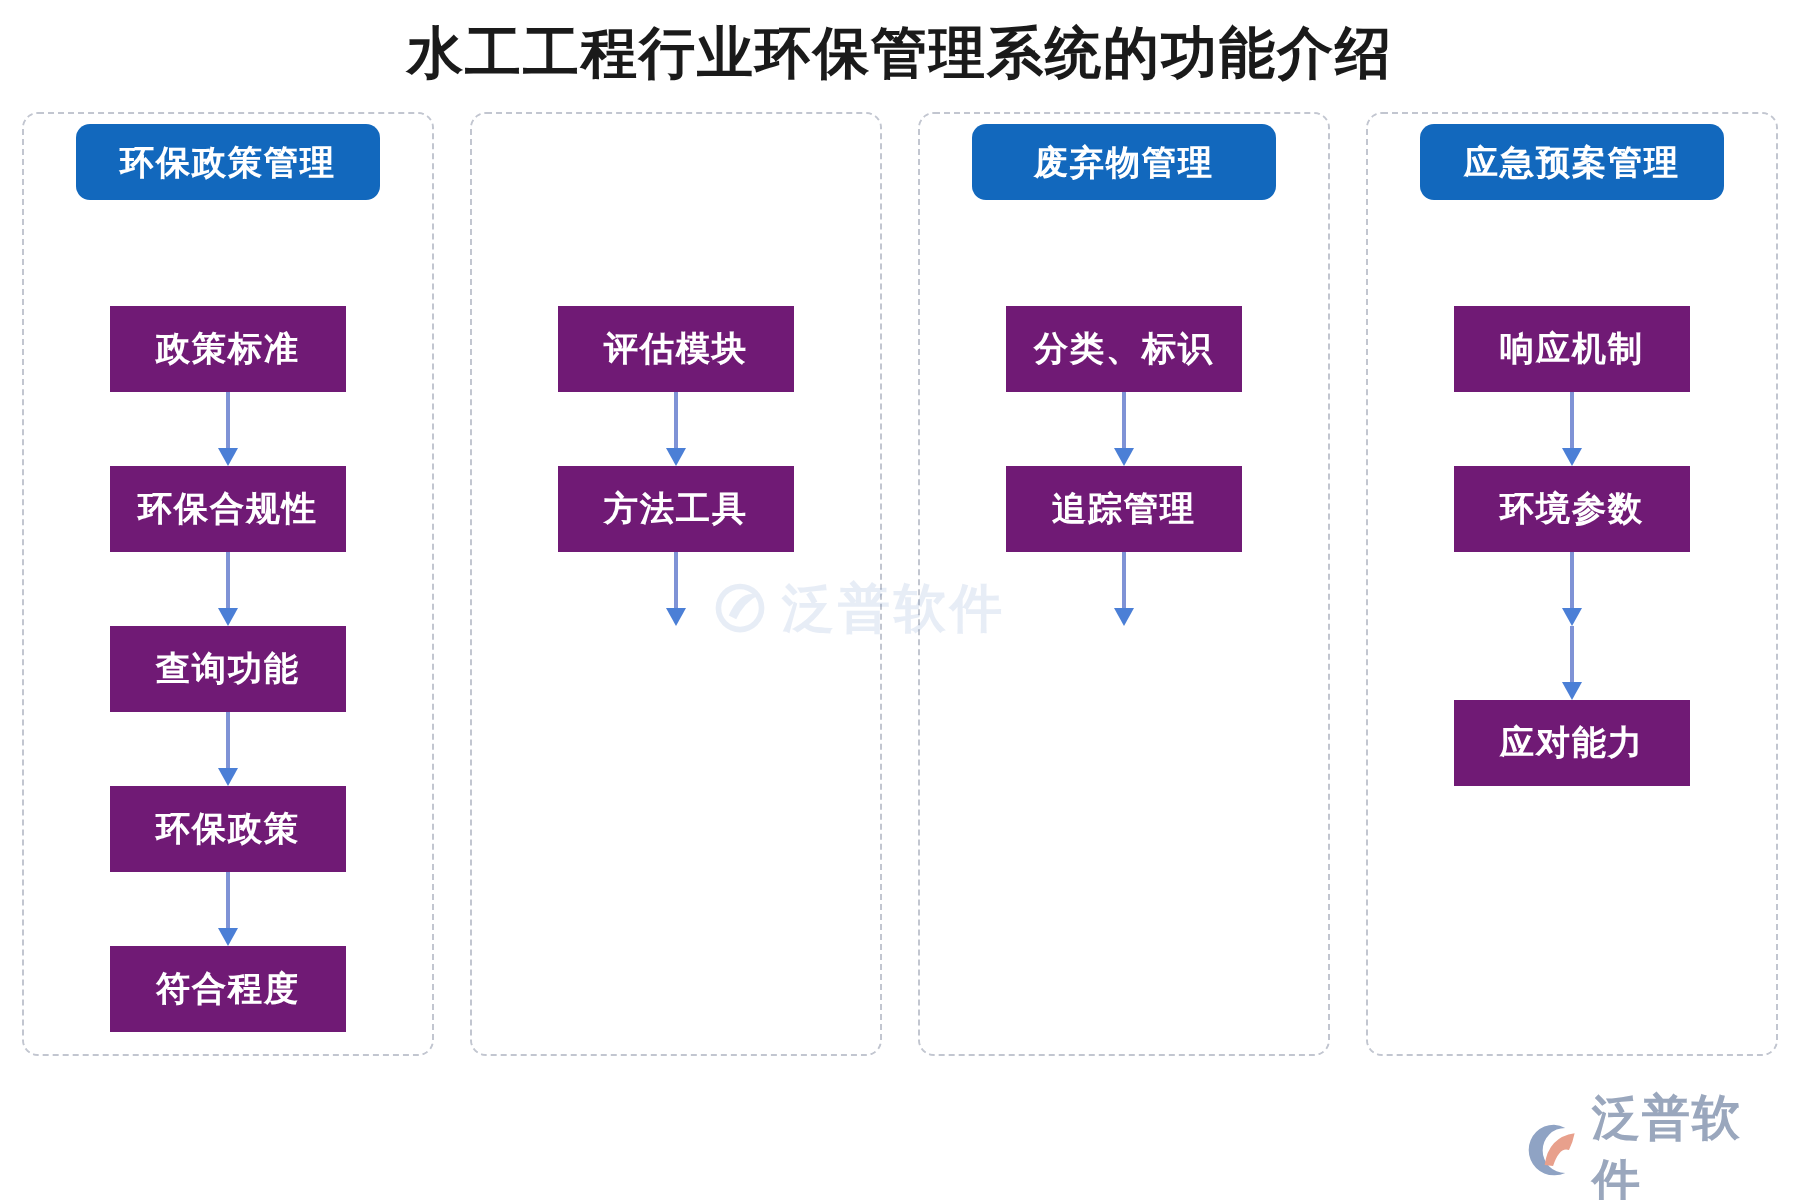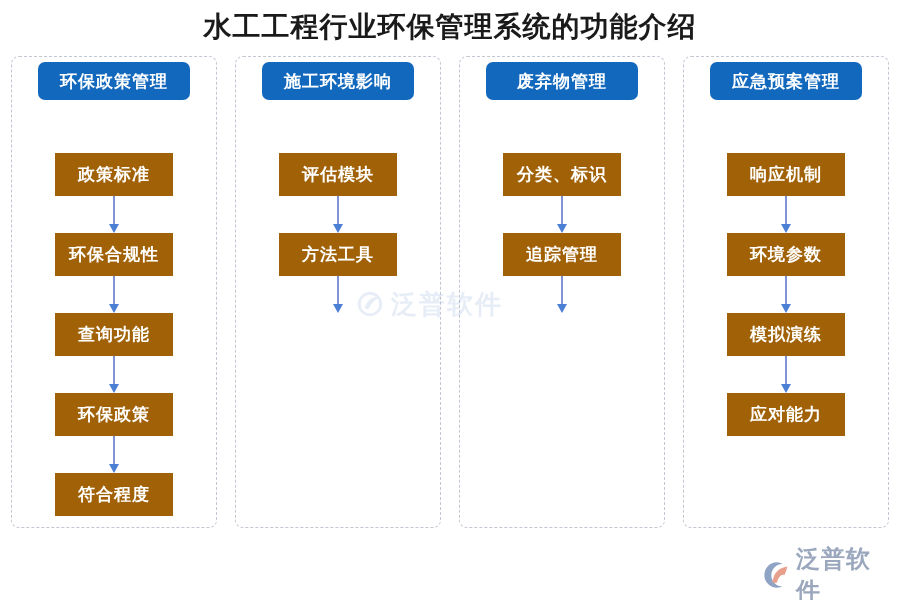--- a/index.html
+++ b/index.html
@@ -73,21 +73,21 @@
     left: 0;
     width: 100%;
     display: flex;
     flex-direction: column;
     align-items: center;
   }
 
   .node {
     width: 118px;
     height: 43px;
-    background: #a16207;
+    background: #701a75;
     color: #ffffff;
     font-size: 17px;
     font-weight: bold;
     display: flex;
     align-items: center;
     justify-content: center;
     letter-spacing: 1px;
     white-space: nowrap;
     font-family: "Liberation Serif", "DejaVu Serif", serif;
   }
@@ -198,21 +198,20 @@
         </div>
         <div class="node">环保政策</div>
         <div class="arrow">
           <div class="shaft"></div>
           <div class="head"></div>
         </div>
         <div class="node">符合程度</div>
       </div>
     </div>
     <div class="column">
-      <div class="column-header">施工环境影响</div>
       <div class="nodes">
         <div class="node">评估模块</div>
         <div class="arrow">
           <div class="shaft"></div>
           <div class="head"></div>
         </div>
         <div class="node">方法工具</div>
         <div class="arrow">
           <div class="shaft"></div>
           <div class="head"></div>
@@ -240,21 +239,20 @@
         <div class="node">响应机制</div>
         <div class="arrow">
           <div class="shaft"></div>
           <div class="head"></div>
         </div>
         <div class="node">环境参数</div>
         <div class="arrow">
           <div class="shaft"></div>
           <div class="head"></div>
         </div>
-        <div class="node">模拟演练</div>
         <div class="arrow">
           <div class="shaft"></div>
           <div class="head"></div>
         </div>
         <div class="node">应对能力</div>
       </div>
     </div>
   </div>
 
 <div id="watermark-center">

